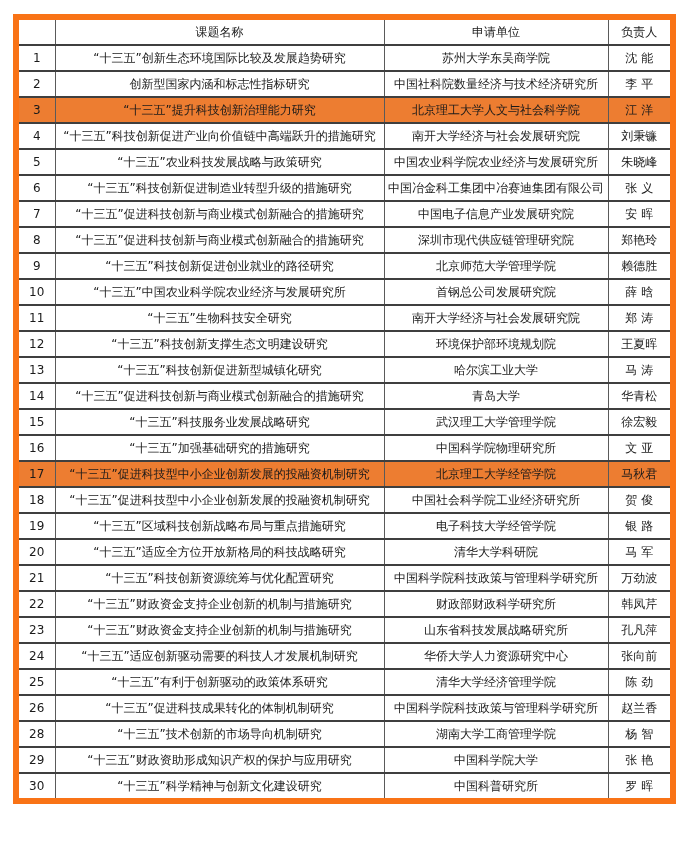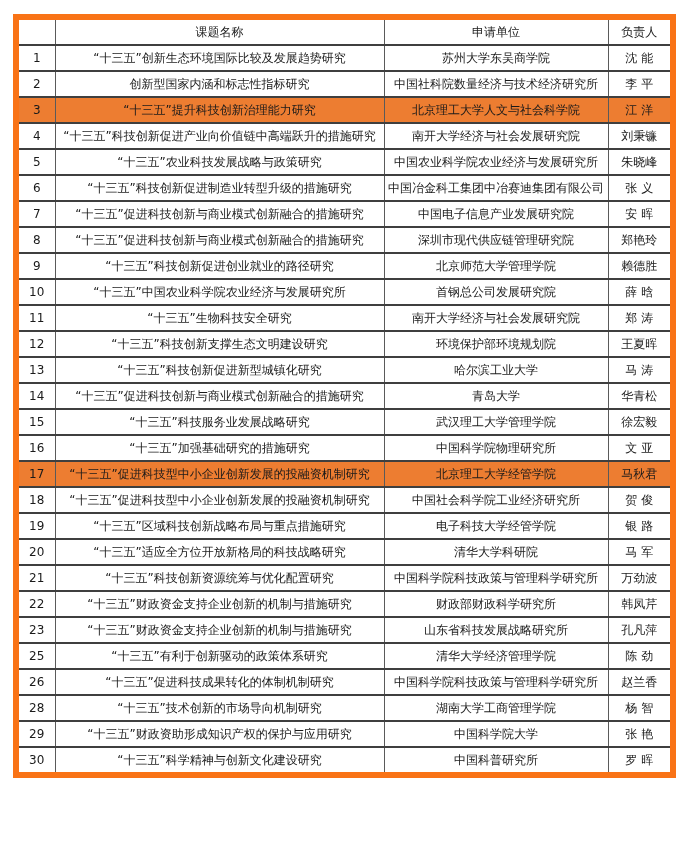--- a/index.html
+++ b/index.html
@@ -204,20 +204,26 @@
     <td class="c-org">财政部财政科学研究所</td>
     <td class="c-person">韩凤芹</td>
   </tr>
         <tr>
     <td class="c-no">23</td>
     <td class="c-topic">“十三五”财政资金支持企业创新的机制与措施研究</td>
     <td class="c-org">山东省科技发展战略研究所</td>
     <td class="c-person">孔凡萍</td>
   </tr>
         <tr>
+    <td class="c-no">24</td>
+    <td class="c-topic">“十三五”适应创新驱动需要的科技人才发展机制研究</td>
+    <td class="c-org">华侨大学人力资源研究中心</td>
+    <td class="c-person">张向前</td>
+  </tr>
+        <tr>
     <td class="c-no">25</td>
     <td class="c-topic">“十三五”有利于创新驱动的政策体系研究</td>
     <td class="c-org">清华大学经济管理学院</td>
     <td class="c-person">陈 劲</td>
   </tr>
         <tr>
     <td class="c-no">26</td>
     <td class="c-topic">“十三五”促进科技成果转化的体制机制研究</td>
     <td class="c-org">中国科学院科技政策与管理科学研究所</td>
     <td class="c-person">赵兰香</td>

